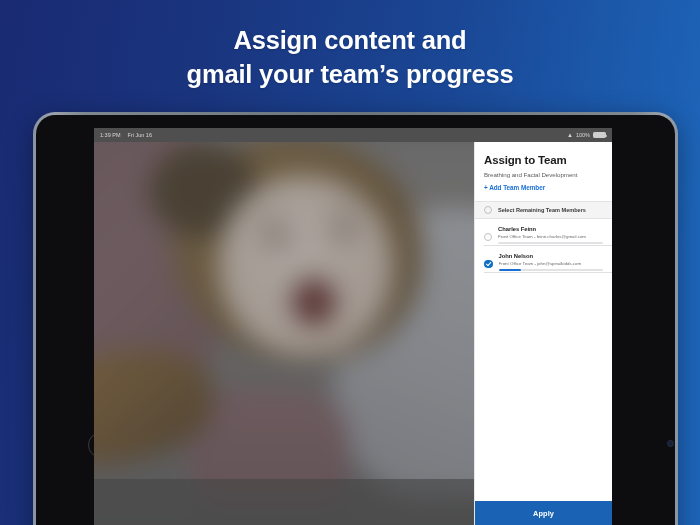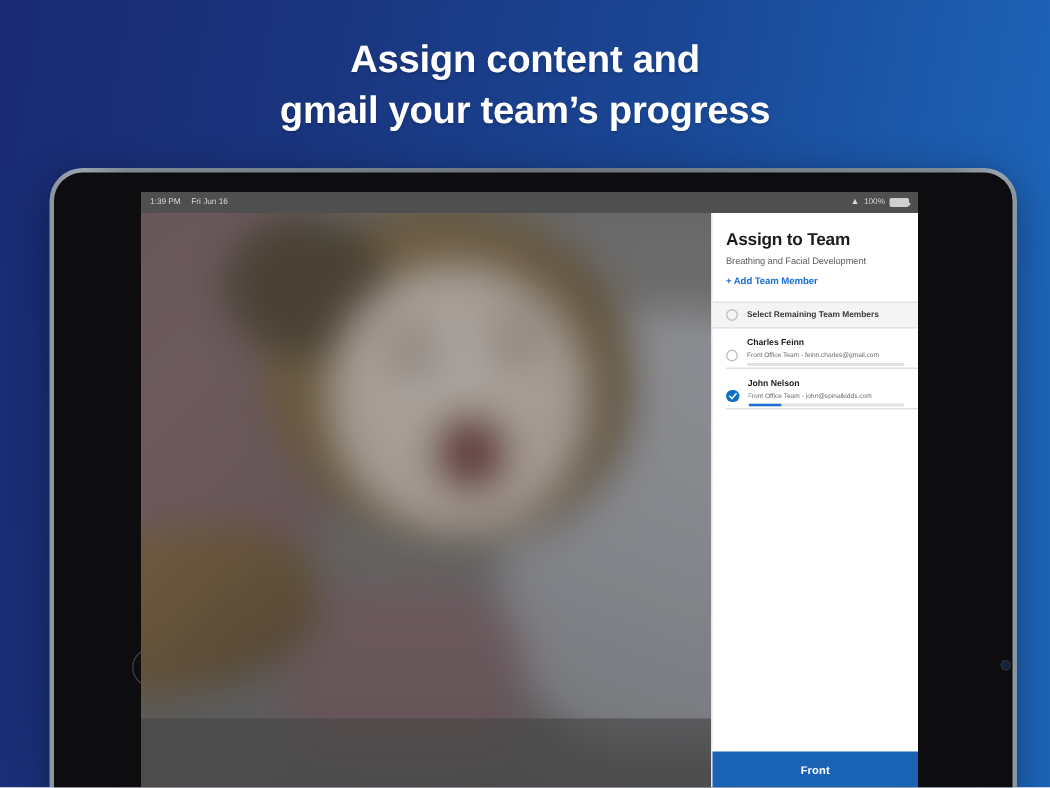--- a/index.html
+++ b/index.html
@@ -432,17 +432,17 @@
             <div class="member-meta">Front Office Team - john@spinalkidds.com</div>
             <div class="progress-track">
               <div class="progress-fill" id="p1" style="width: 22%;"></div>
             </div>
           </div>
           <div class="row-divider"></div>
         </div>
 
       </div>
 
-      <div id="apply-button">Front</div>
+      <div id="apply-button">Apply</div>
     </div>
 
   </div>
 </div>
 
 </body></html>

